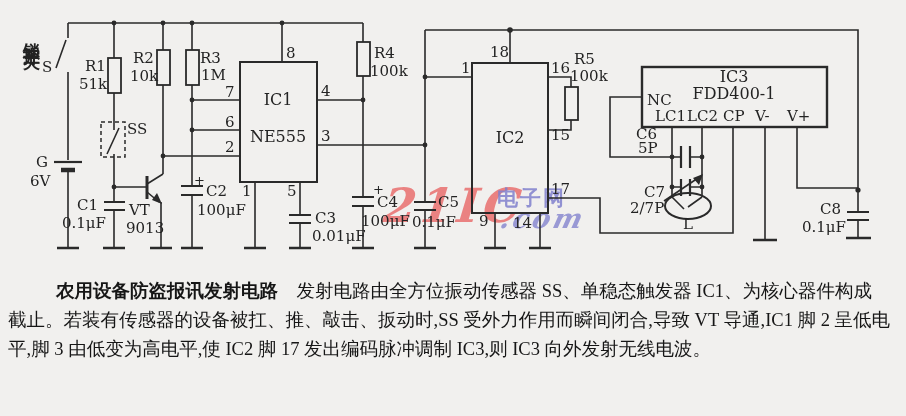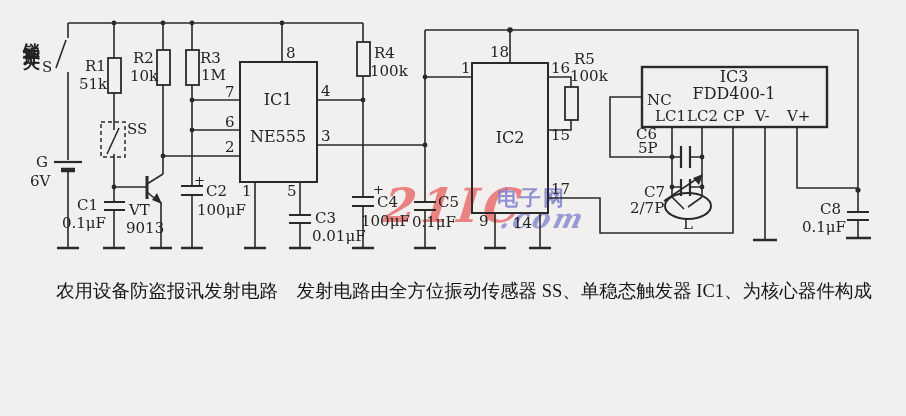--- a/index.html
+++ b/index.html
@@ -37,21 +37,21 @@
   svg text{font-family:"DejaVu Serif", serif;font-size:15px;fill:#232323;}
   svg text.lg{font-size:16px;text-anchor:middle;}
   svg text.sm{font-size:13px;}
   .caption{
     position:absolute;left:8px;top:277px;width:892px;
     font-size:18.5px;color:#161616;line-height:29px;
     font-family:"Liberation Serif", serif;
   }
   .caption .ln{white-space:nowrap;}
   .caption .ln1{padding-left:48px;}
-  .caption .ttl{font-weight:normal;}
+  .caption .ttl{font-weight:bold;}
 </style>
 </head>
 <body>
 
 <div id="stage">
 
   <div class="watermark">
     <span class="wm-brand">21IC</span>
     <span class="wm-cn">电子网</span>
     <span class="wm-tld">.com</span>
@@ -221,15 +221,17 @@
     <text x="644" y="197">C7</text>
     <text x="630" y="213">2/7P</text>
     <text x="683" y="229">L</text>
 
     <text x="820" y="214">C8</text>
     <text x="802" y="232">0.1μF</text>
   </svg>
 
   <div class="caption">
     <div class="ln ln1"><span class="ttl">农用设备防盗报讯发射电路</span><span>　发射电路由全方位振动传感器 SS、单稳态触发器 IC1、为核心器件构成</span></div>
+    <div class="ln">截止。若装有传感器的设备被扛、推、敲击、扳动时,SS 受外力作用而瞬间闭合,导致 VT 导通,IC1 脚 2 呈低电</div>
+    <div class="ln">平,脚 3 由低变为高电平,使 IC2 脚 17 发出编码脉冲调制 IC3,则 IC3 向外发射无线电波。</div>
   </div>
 
 </div>
 
 </body></html>

